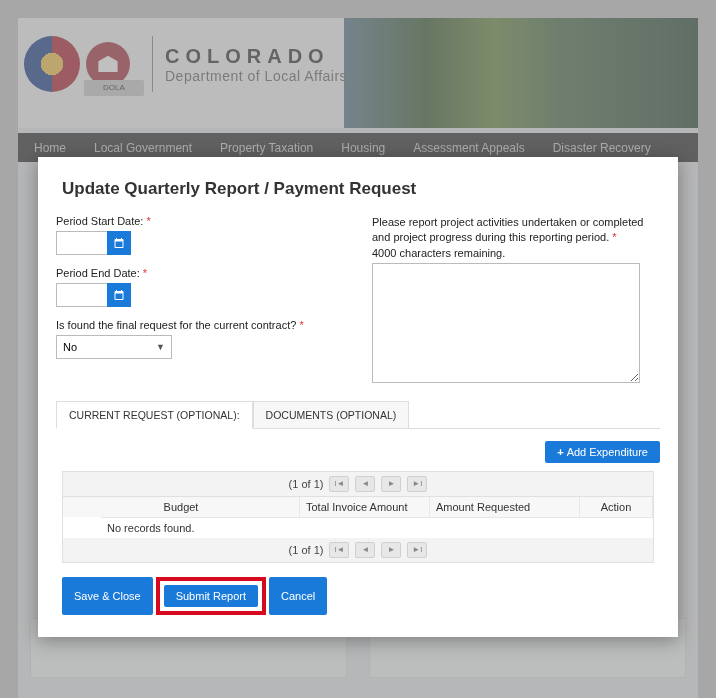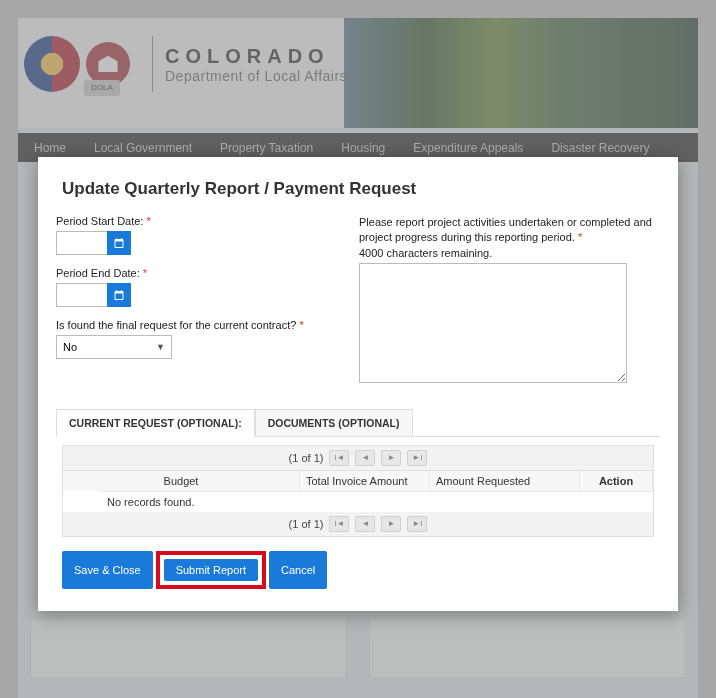--- a/index.html
+++ b/index.html
@@ -51,21 +51,21 @@
     width: 1px; height: 56px; background: #888; margin: 0 12px;
   }
   .logo-text-main {
     font-size: 20px; font-weight: 700; letter-spacing: 6px; color: #333;
   }
   .logo-text-sub {
     font-size: 14px; color: #666; letter-spacing: 0.5px;
   }
   .dola-tag {
     position: absolute; left: 66px; top: 62px;
-    width: 36px; height: 16px; background: #ccc;
+    width: 60px; height: 16px; background: #ccc;
     font-size: 8px; color: #333; text-align: center; line-height: 16px;
     border-radius: 2px;
   }
   .navbar {
     position: absolute;
     left: 18px; right: 18px; top: 133px;
     height: 29px;
     background: #2d2d2d;
     display: flex;
     align-items: center;
@@ -85,21 +85,21 @@
     width: 640px;
     background: #fff;
     box-shadow: 0 3px 18px rgba(0,0,0,0.35);
     padding: 18px 12px 22px 12px;
   }
   .modal-title {
     font-size: 17px; font-weight: 700; color: #333;
     padding: 4px 12px 16px 12px;
   }
   .form-zone {
-    display: flex; gap: 3px; padding: 0 6px 14px 6px;
+    display: flex; gap: 16px; padding: 0 6px 14px 6px;
   }
   .col-left { width: 300px; }
   .col-right { flex: 1; }
   .field-label {
     font-size: 11px; color: #222; margin-bottom: 4px; display: block;
   }
   .req { color: #d33; }
   .date-row {
     display: flex; align-items: stretch; margin-bottom: 12px;
   }
@@ -125,21 +125,21 @@
     font-size: 11px; color: #222; line-height: 1.35;
   }
   .chars-left { font-size: 11px; color: #222; margin: 2px 0 4px; }
   .textarea {
     width: 268px; height: 120px;
     border: 1px solid #bbb; background: #fff;
     resize: both; font-size: 11px; padding: 4px;
   }
 
   .tabs {
-    display: flex; border-bottom: 1px solid #ddd; margin: 8px 6px; font-weight: bold;
+    display: flex; border-bottom: 1px solid #ddd; margin: 0 6px;
   }
   .tab {
     font-size: 10.5px; color: #333;
     padding: 7px 12px; border: 1px solid #ddd;
     border-bottom: none; background: #f7f7f7;
     cursor: pointer;
   }
   .tab.active { background: #fff; border-bottom: 1px solid #fff; margin-bottom: -1px; }
 
   .add-row { display: flex; justify-content: flex-end; padding: 12px 6px 8px; }
@@ -163,21 +163,21 @@
     align-items: center; justify-content: center;
   }
   .grid-head {
     display: flex; background: #f7f7f7; border-top: 1px solid #e0e0e0;
     font-size: 11px; color: #333;
   }
   .grid-head > div { padding: 4px 6px; border-right: 1px solid #e7e7e7; }
   .gh-budget { flex: 0 0 237px; text-align: center; }
   .gh-invoice { flex: 0 0 130px; }
   .gh-amount { flex: 0 0 150px; }
-  .gh-action { flex: 1; text-align: center !important; border-right: none; font-weight: bold; }
+  .gh-action { flex: 1; text-align: center !important; border-right: none; }
   .grid-empty {
     font-size: 11px; color: #333; padding: 4px 6px; background: #fff;
     border-top: 1px solid #e7e7e7;
     margin-left: 38px;
   }
 
   .footer-btns {
     display: flex; gap: 3px;
     padding: 14px 12px 0 12px;
   }
@@ -208,21 +208,21 @@
     </div>
   </div>
   <div class="dola-tag">DOLA</div>
 </div>
 
 <div class="navbar">
   <span class="nav-item">Home</span>
   <span class="nav-item">Local Government</span>
   <span class="nav-item">Property Taxation</span>
   <span class="nav-item">Housing</span>
-  <span class="nav-item">Expenditure Appeals</span>
+  <span class="nav-item">Assessment Appeals</span>
   <span class="nav-item">Disaster Recovery</span>
 </div>
 
 <div class="bg-panels">
   <div class="bg-panel"></div>
   <div class="bg-panel"></div>
 </div>
 
 <div class="modal-overlay"></div>
 
@@ -271,20 +271,23 @@
       <div class="chars-left">4000 characters remaining.</div>
       <textarea class="textarea" value="" style=""></textarea>
     </div>
   </div>
 
   <div class="tabs">
     <div class="tab active">CURRENT REQUEST (OPTIONAL):</div>
     <div class="tab">DOCUMENTS (OPTIONAL)</div>
   </div>
 
+  <div class="add-row">
+    <button class="btn btn-plus">Add Expenditure</button>
+  </div>
 
   <div class="grid-wrap">
     <div class="pager-row">
       <span>(1 of 1)</span>
       <span class="pager-btn">I◄</span>
       <span class="pager-btn">◄</span>
       <span class="pager-btn">►</span>
       <span class="pager-btn">►I</span>
     </div>
     <div class="grid-head">

